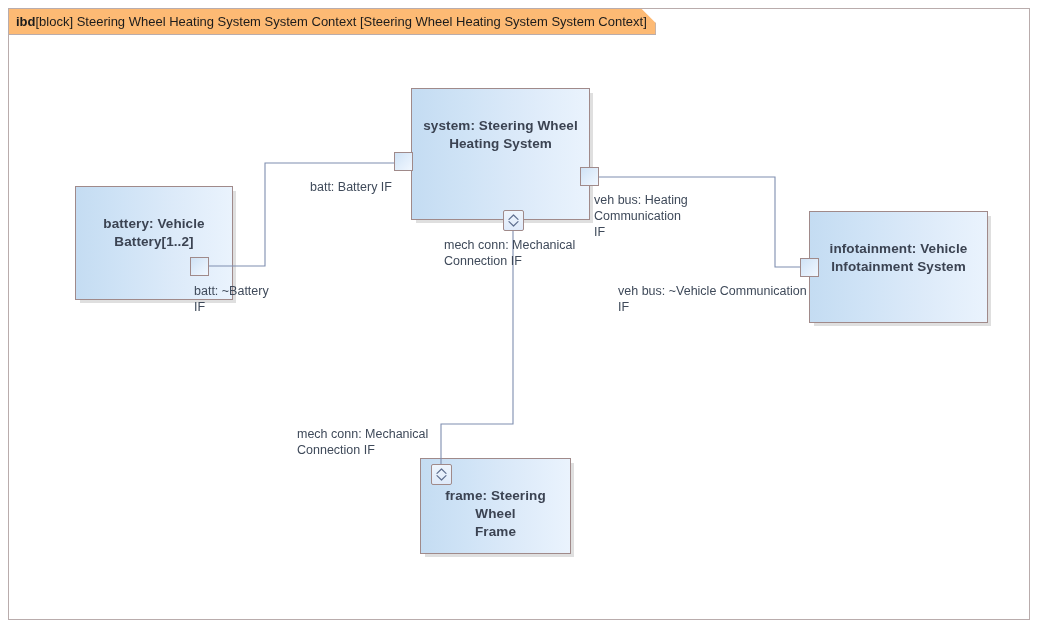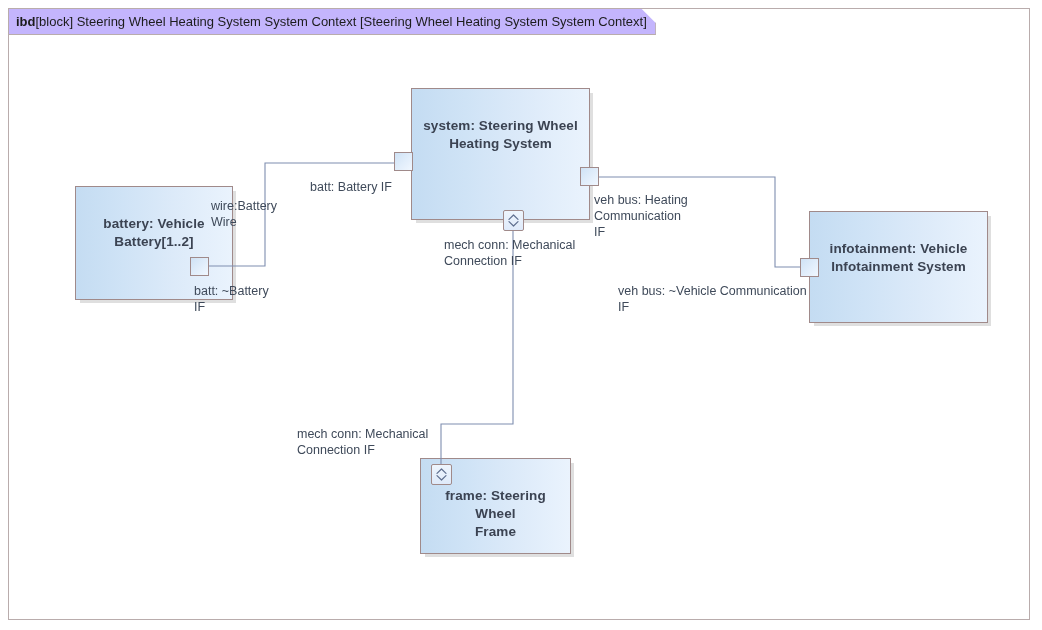--- a/index.html
+++ b/index.html
@@ -32,21 +32,21 @@
     background: #ffffff;
   }
 
   
   .title-tab {
     position: absolute;
     left: 9px;
     top: 9px;
     height: 26px;
     box-sizing: border-box;
-    background: #c4b5fd;
+    background: #fdba74;
     border-right: 1px solid #b9acac;
     border-bottom: 1px solid #b9acac;
     -webkit-clip-path: polygon(0 0, calc(100% - 14px) 0, 100% 14px, 100% 100%, 0 100%);
     clip-path: polygon(0 0, calc(100% - 14px) 0, 100% 14px, 100% 100%, 0 100%);
     display: flex;
     align-items: center;
     padding: 0 8px 0 7px;
     white-space: nowrap;
   }
   .title-tab .kind {
@@ -178,22 +178,20 @@
     <span class="part-label">frame: Steering Wheel
 Frame</span>
   </div>
   <div class="port proxy" style="left:431px; top:464px;">
     <svg width="13" height="15" viewBox="0 0 13 15">
       <path d="M 2 6.4 L 6.5 2 L 11 6.4" fill="none" stroke="#5f6f8f" stroke-width="1.2" stroke-linecap="round" stroke-linejoin="round"></path>
       <path d="M 2 8.6 L 6.5 13 L 11 8.6" fill="none" stroke="#5f6f8f" stroke-width="1.2" stroke-linecap="round" stroke-linejoin="round"></path>
     </svg>
   </div>
 
-  <div class="conn-label" style="left:211px; top:198px; width:92px;">wire:Battery
-Wire</div>
 
   <div class="conn-label" style="left:310px; top:179px; width:105px;">batt: Battery IF</div>
 
   <div class="conn-label" style="left:194px; top:283px; width:100px;">batt: ~Battery
 IF</div>
 
   <div class="conn-label" style="left:594px; top:192px; width:182px;">veh bus: Heating Communication
 IF</div>
 
   <div class="conn-label" style="left:618px; top:283px; width:194px;">veh bus: ~Vehicle Communication

